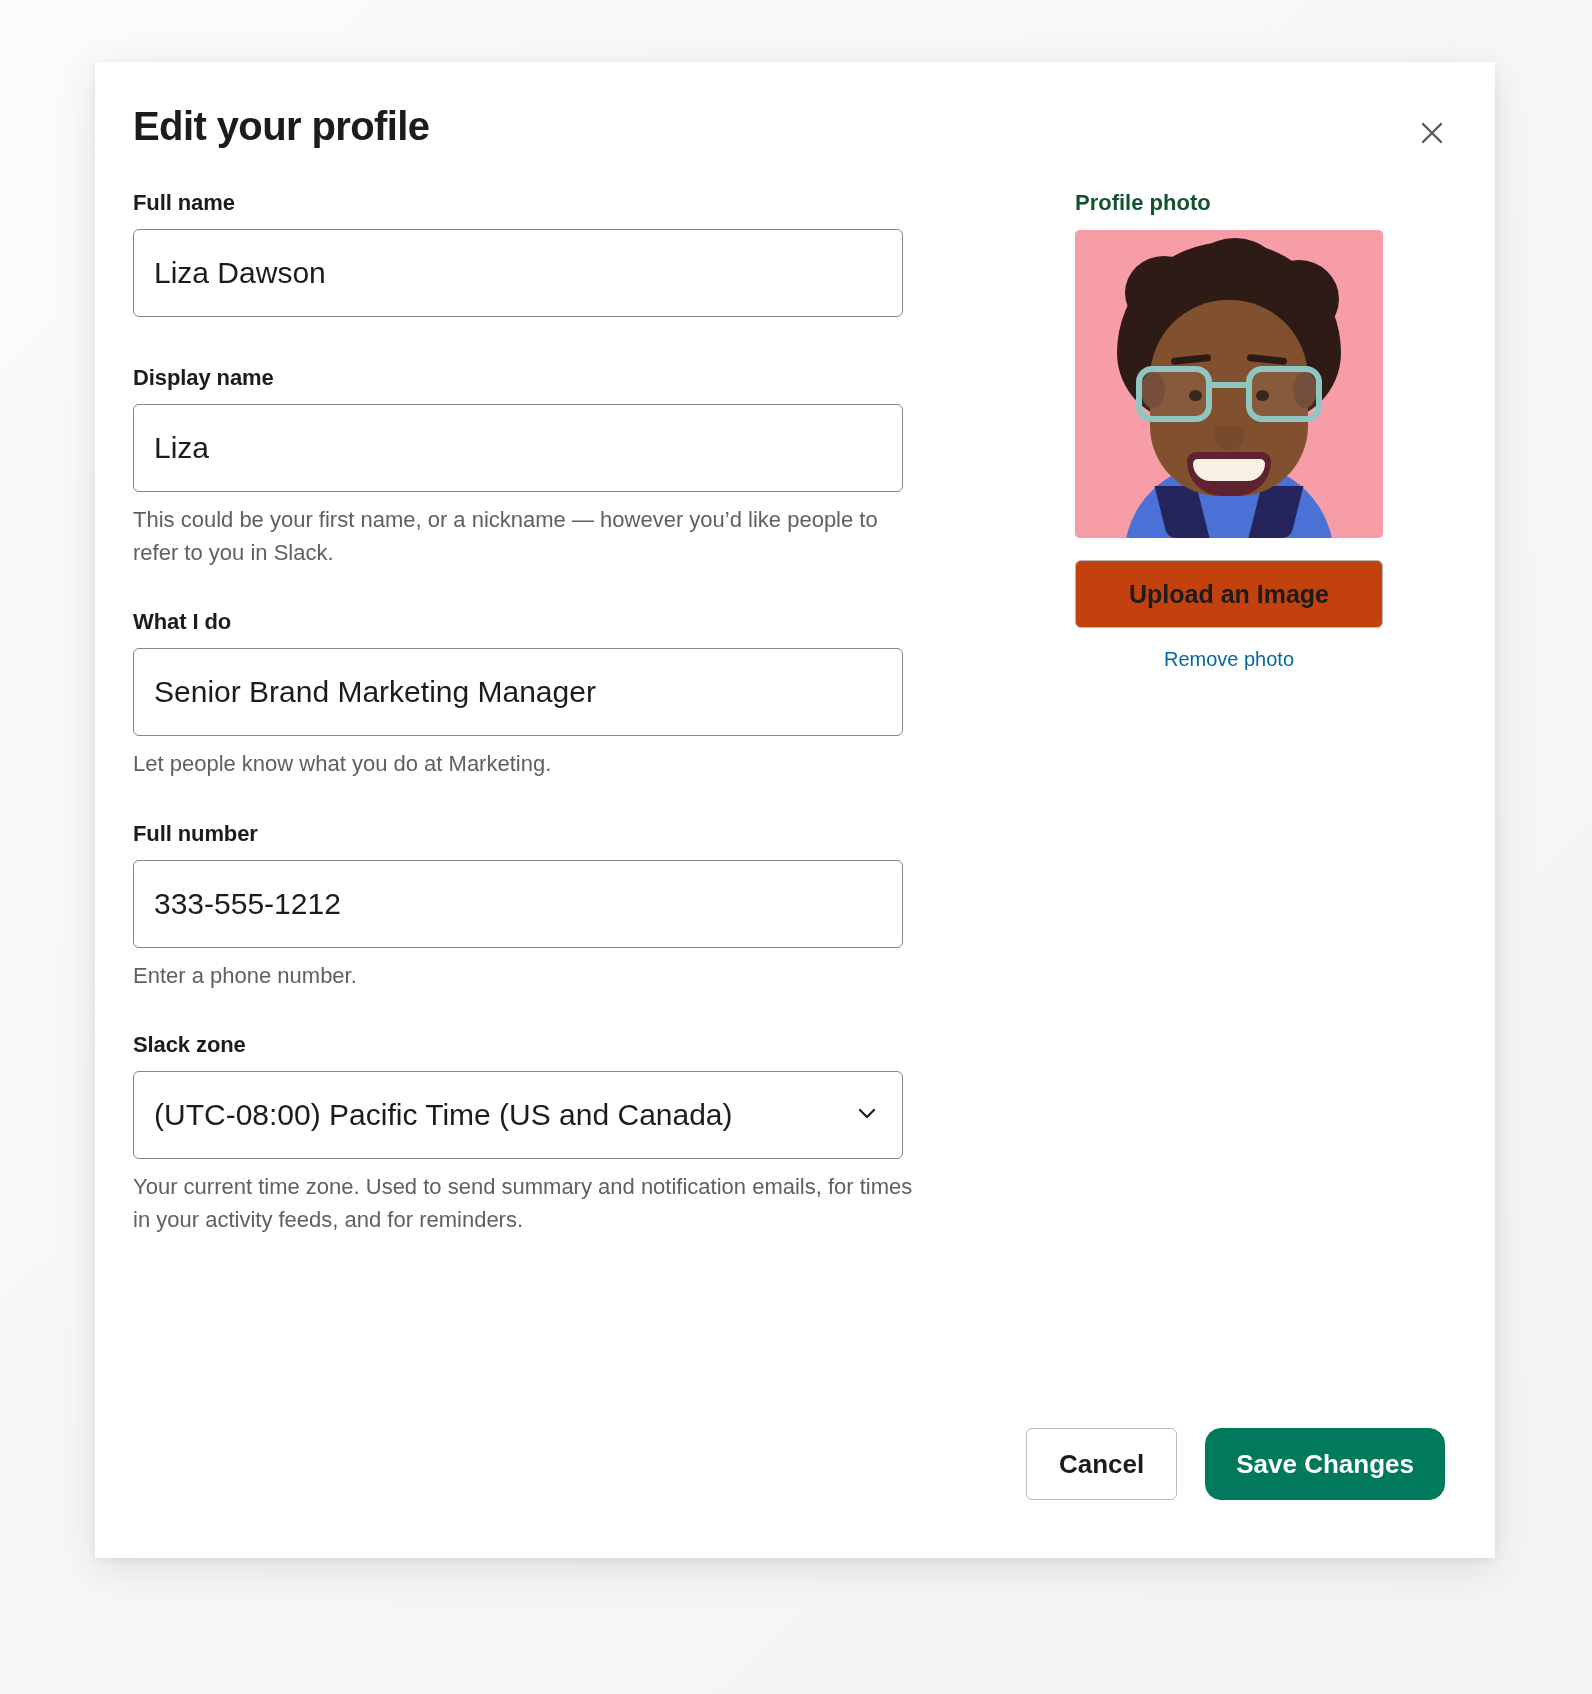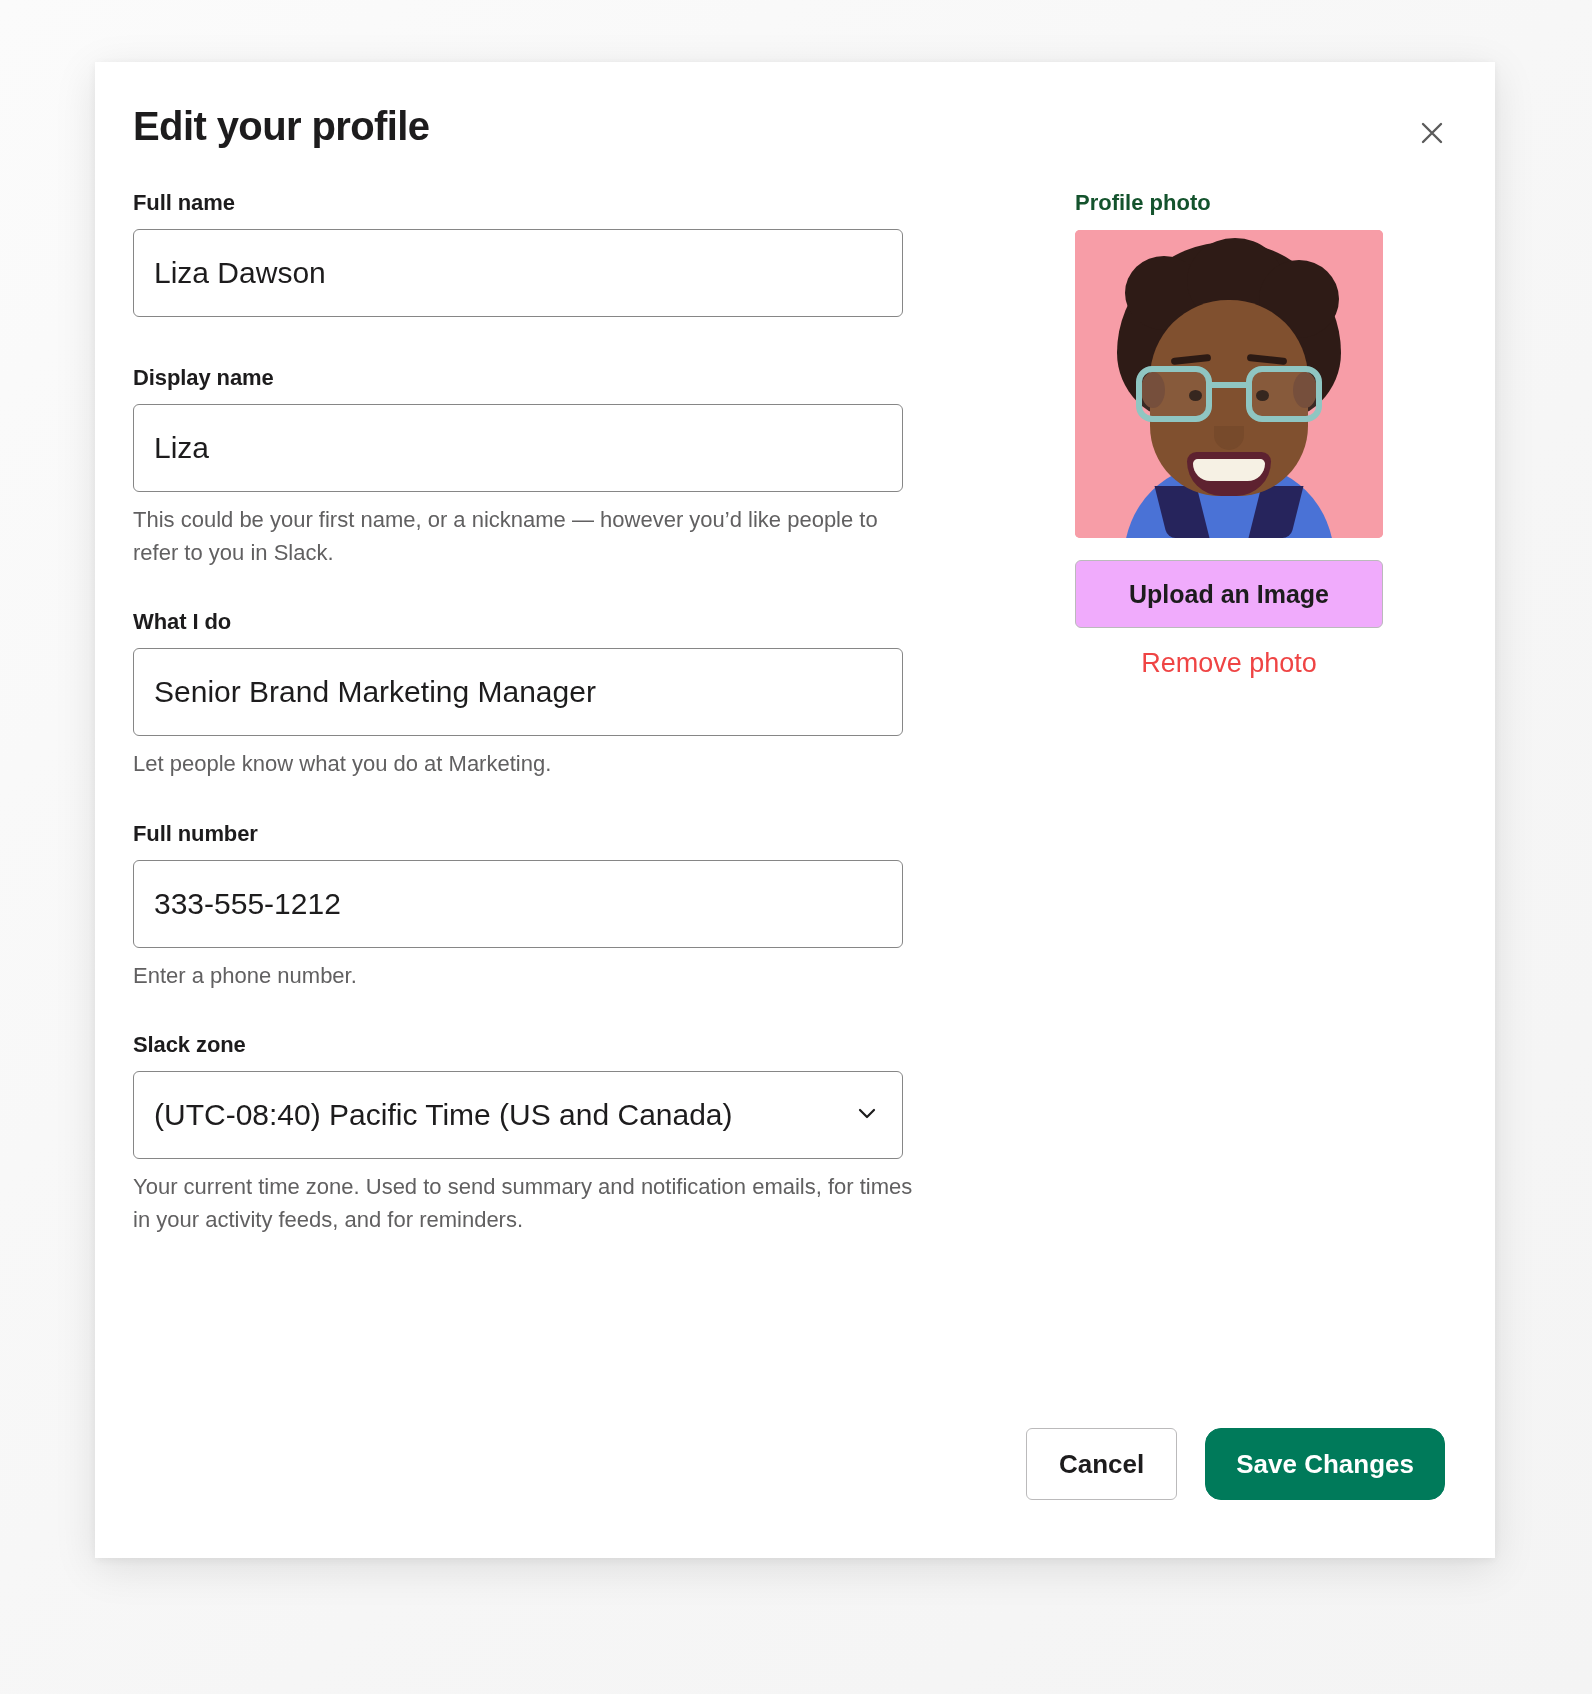--- a/index.html
+++ b/index.html
@@ -226,36 +226,36 @@
   .av-teeth {
     position:absolute; left:50%; top:7px; transform:translateX(-50%);
     width:72px; height:22px; background:#f6f1e4; border-radius:6px 6px 22px 22px;
   }
 
   .upload-btn {
     display: block;
     width: 308px;
     height: 68px;
     margin-top: 22px;
-    background: #f0abfc;
+    background: #c2410c;
     border: 1px solid #bbbabb;
     border-radius: 6px;
     font-family: "Liberation Sans", sans-serif;
     font-size: 25px;
     font-weight: bold;
     color: #1d1c1d;
     cursor: pointer;
   }
   .remove-link {
     display: block;
     width: 308px;
     text-align: center;
     margin-top: 20px;
-    font-size: 27px;
-    color: #ef4444;
+    font-size: 20px;
+    color: #0369a1;
     text-decoration: none;
     cursor: pointer;
   }
 
   
   .footer {
     position: absolute;
     right: 50px;
     bottom: 58px;
     display: flex;
@@ -338,21 +338,21 @@
             <input class="text-input" type="text" value="333-555-1212" style="">
             <div class="helper">Enter a phone number.</div>
           </div>
 
           <div class="gap-md"></div>
 
           <div class="field">
             <label class="field-label">Slack zone</label>
             <div class="select-wrap">
               <div class="select-box">
-                <span>(UTC-08:40) Pacific Time (US and Canada)</span>
+                <span>(UTC-08:00) Pacific Time (US and Canada)</span>
               </div>
               <span class="chevron">
                 <svg width="28" height="28" viewBox="0 0 28 28">
                   <path d="M7 11 L14 18 L21 11" stroke="#1d1c1d" stroke-width="2.2" fill="none" stroke-linecap="round" stroke-linejoin="round"></path>
                 </svg>
               </span>
             </div>
             <div class="helper">Your current time zone. Used to send summary and notification emails, for times in your activity feeds, and for reminders.</div>
           </div>
 

